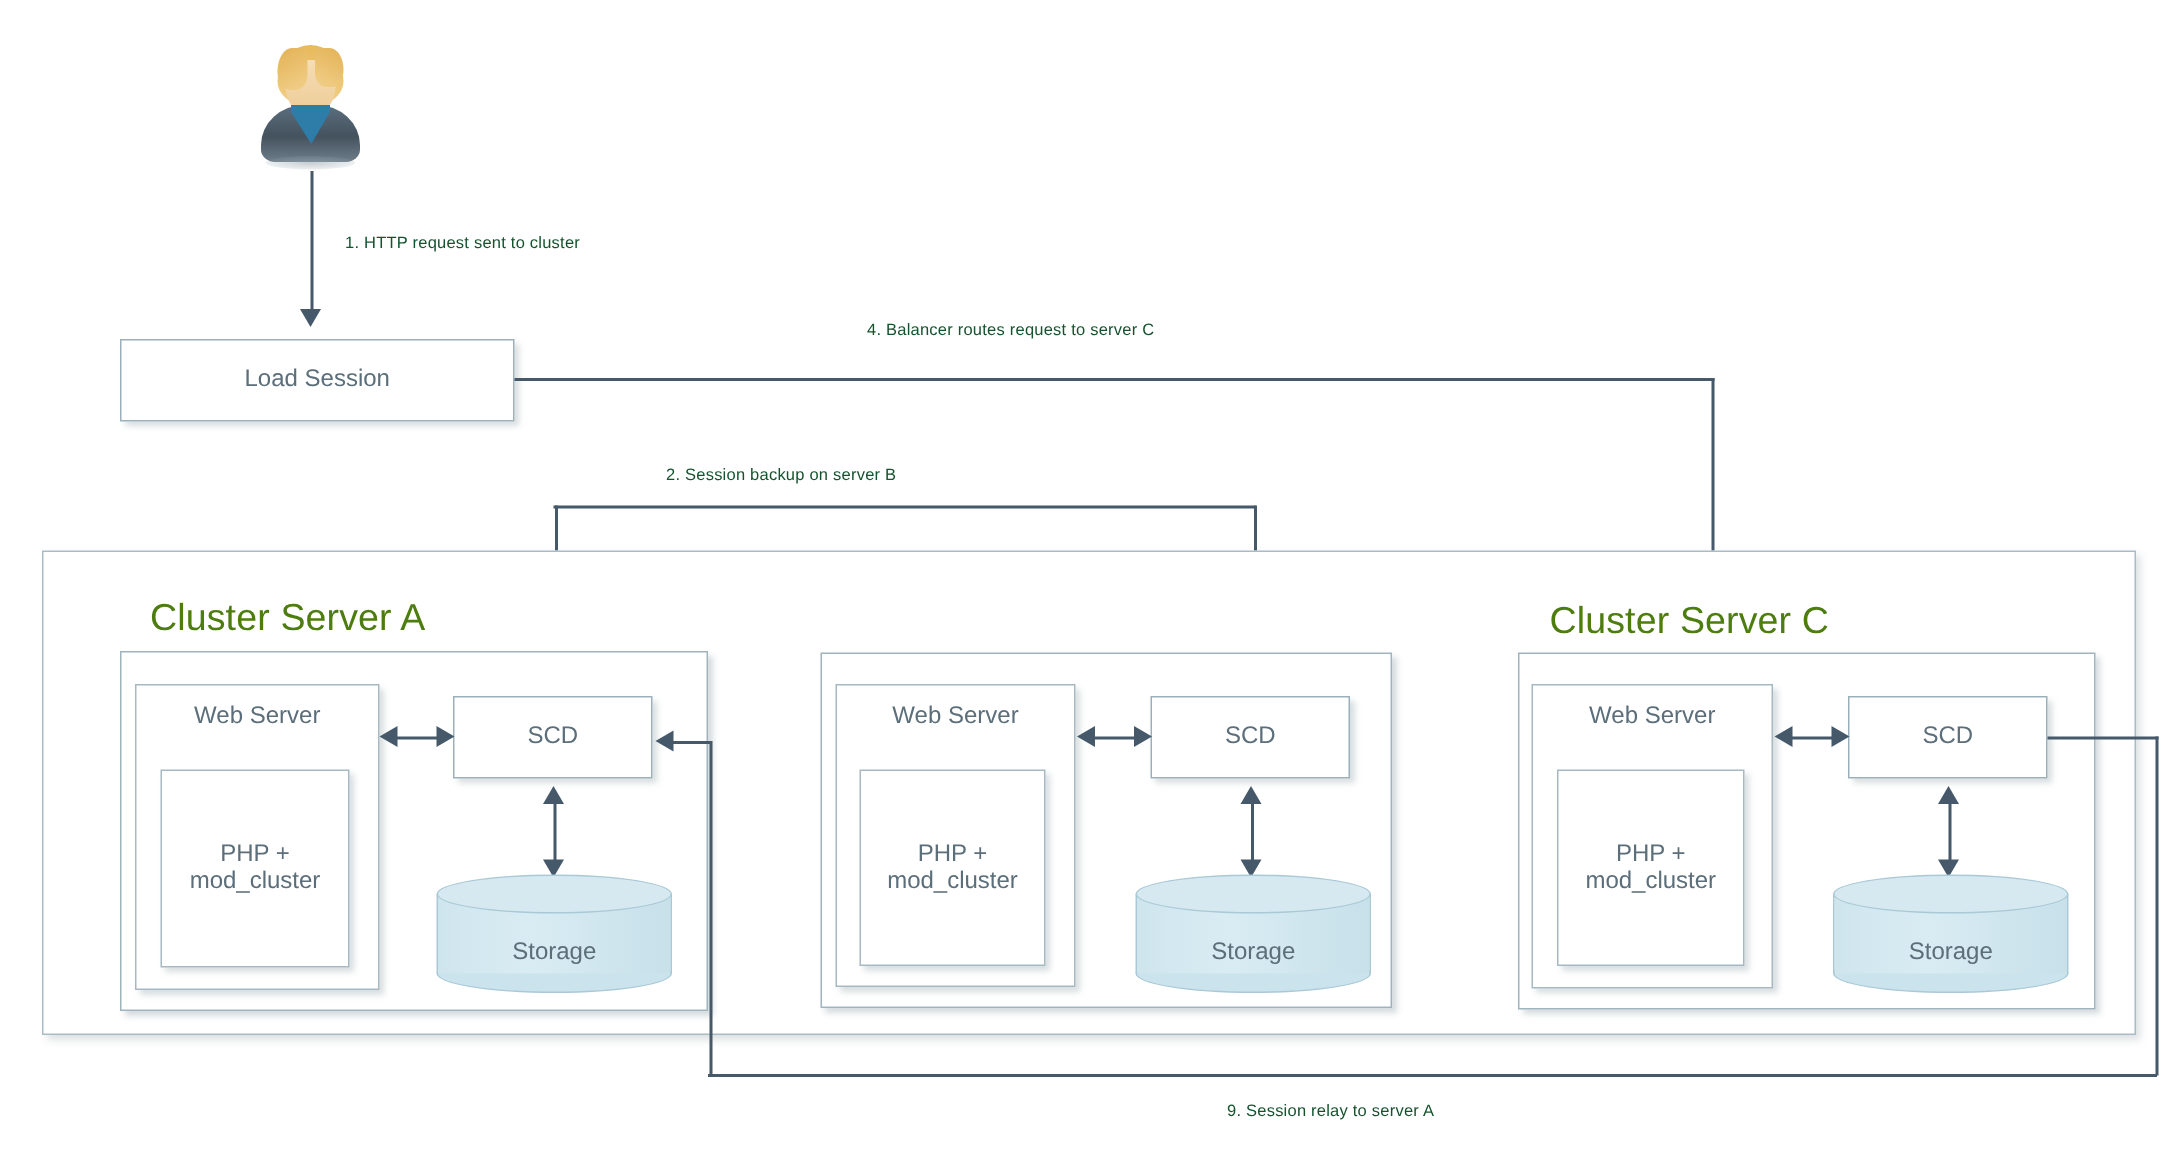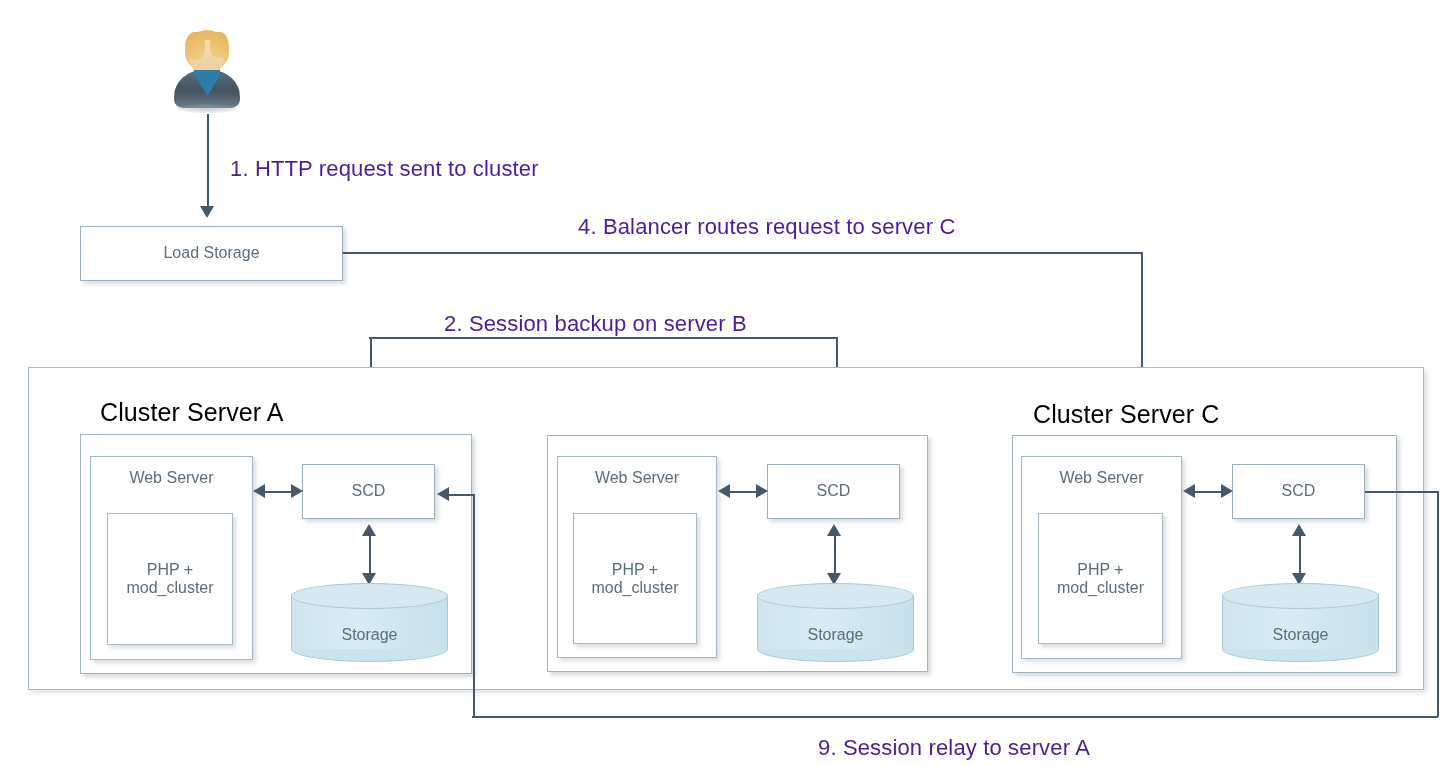--- a/index.html
+++ b/index.html
@@ -31,21 +31,21 @@
   .server-box{
     position:absolute;
     background:#ffffff;
     border:1.6px solid #a0b4be;
     box-shadow:3px 3px 4px rgba(120,135,145,0.30);
     box-sizing:border-box;
   }
   .server-title{
     position:absolute;
     font-size:25px;
-    color:#000000;
+    color:#4d7c0f;
     white-space:nowrap;
     letter-spacing:.1px;
   }
   .lbl-center{
     width:100%;
     text-align:center;
     align-self:center;
     font-size:16px;
     color:#5b6e79;
     line-height:1.28;
@@ -110,22 +110,22 @@
     border-right:12px solid #45596a;
   }
   .arrow-right{
     position:absolute;width:0;height:0;
     border-top:7.5px solid transparent;
     border-bottom:7.5px solid transparent;
     border-left:12px solid #45596a;
   }
   .step-label{
     position:absolute;
-    font-size:22px;
-    color:#4c1d95;
+    font-size:11px;
+    color:#14532d;
     white-space:nowrap;
     letter-spacing:.15px;
   }
 
   
   .person{position:absolute;width:70px;height:80px;}
   .person .hair{
     position:absolute;left:13px;top:2px;width:44px;height:40px;
     background:linear-gradient(to bottom,#e8b95c,#f0cd86);
     border-radius:50% 50% 42% 42%/60% 60% 40% 40%;
@@ -174,21 +174,21 @@
     <div class="body"></div>
     <div class="collar"></div>
     <div class="shadow"></div>
   </div>
 
   <div class="vline" style="left:207px;top:114px;height:96px;"></div>
   <div class="arrow-down" style="left:199.5px;top:206px;"></div>
   <div class="step-label" style="left:230px;top:156px;">1. HTTP request sent to cluster</div>
 
   <div class="box" style="left:80px;top:226px;width:263px;height:55px;">
-    <div class="lbl-center">Load Storage</div>
+    <div class="lbl-center">Load Session</div>
   </div>
 
   <div class="hline" style="left:343px;top:252px;width:800px;"></div>
   <div class="vline" style="left:1141px;top:252px;height:133px;"></div>
   <div class="arrow-down" style="left:1133.5px;top:377px;"></div>
   <div class="step-label" style="left:578px;top:214px;">4. Balancer routes request to server C</div>
 
   <div class="vline" style="left:370px;top:337px;height:128px;"></div>
   <div class="hline" style="left:369px;top:337px;width:468px;"></div>
   <div class="vline" style="left:836px;top:337px;height:116px;"></div>

